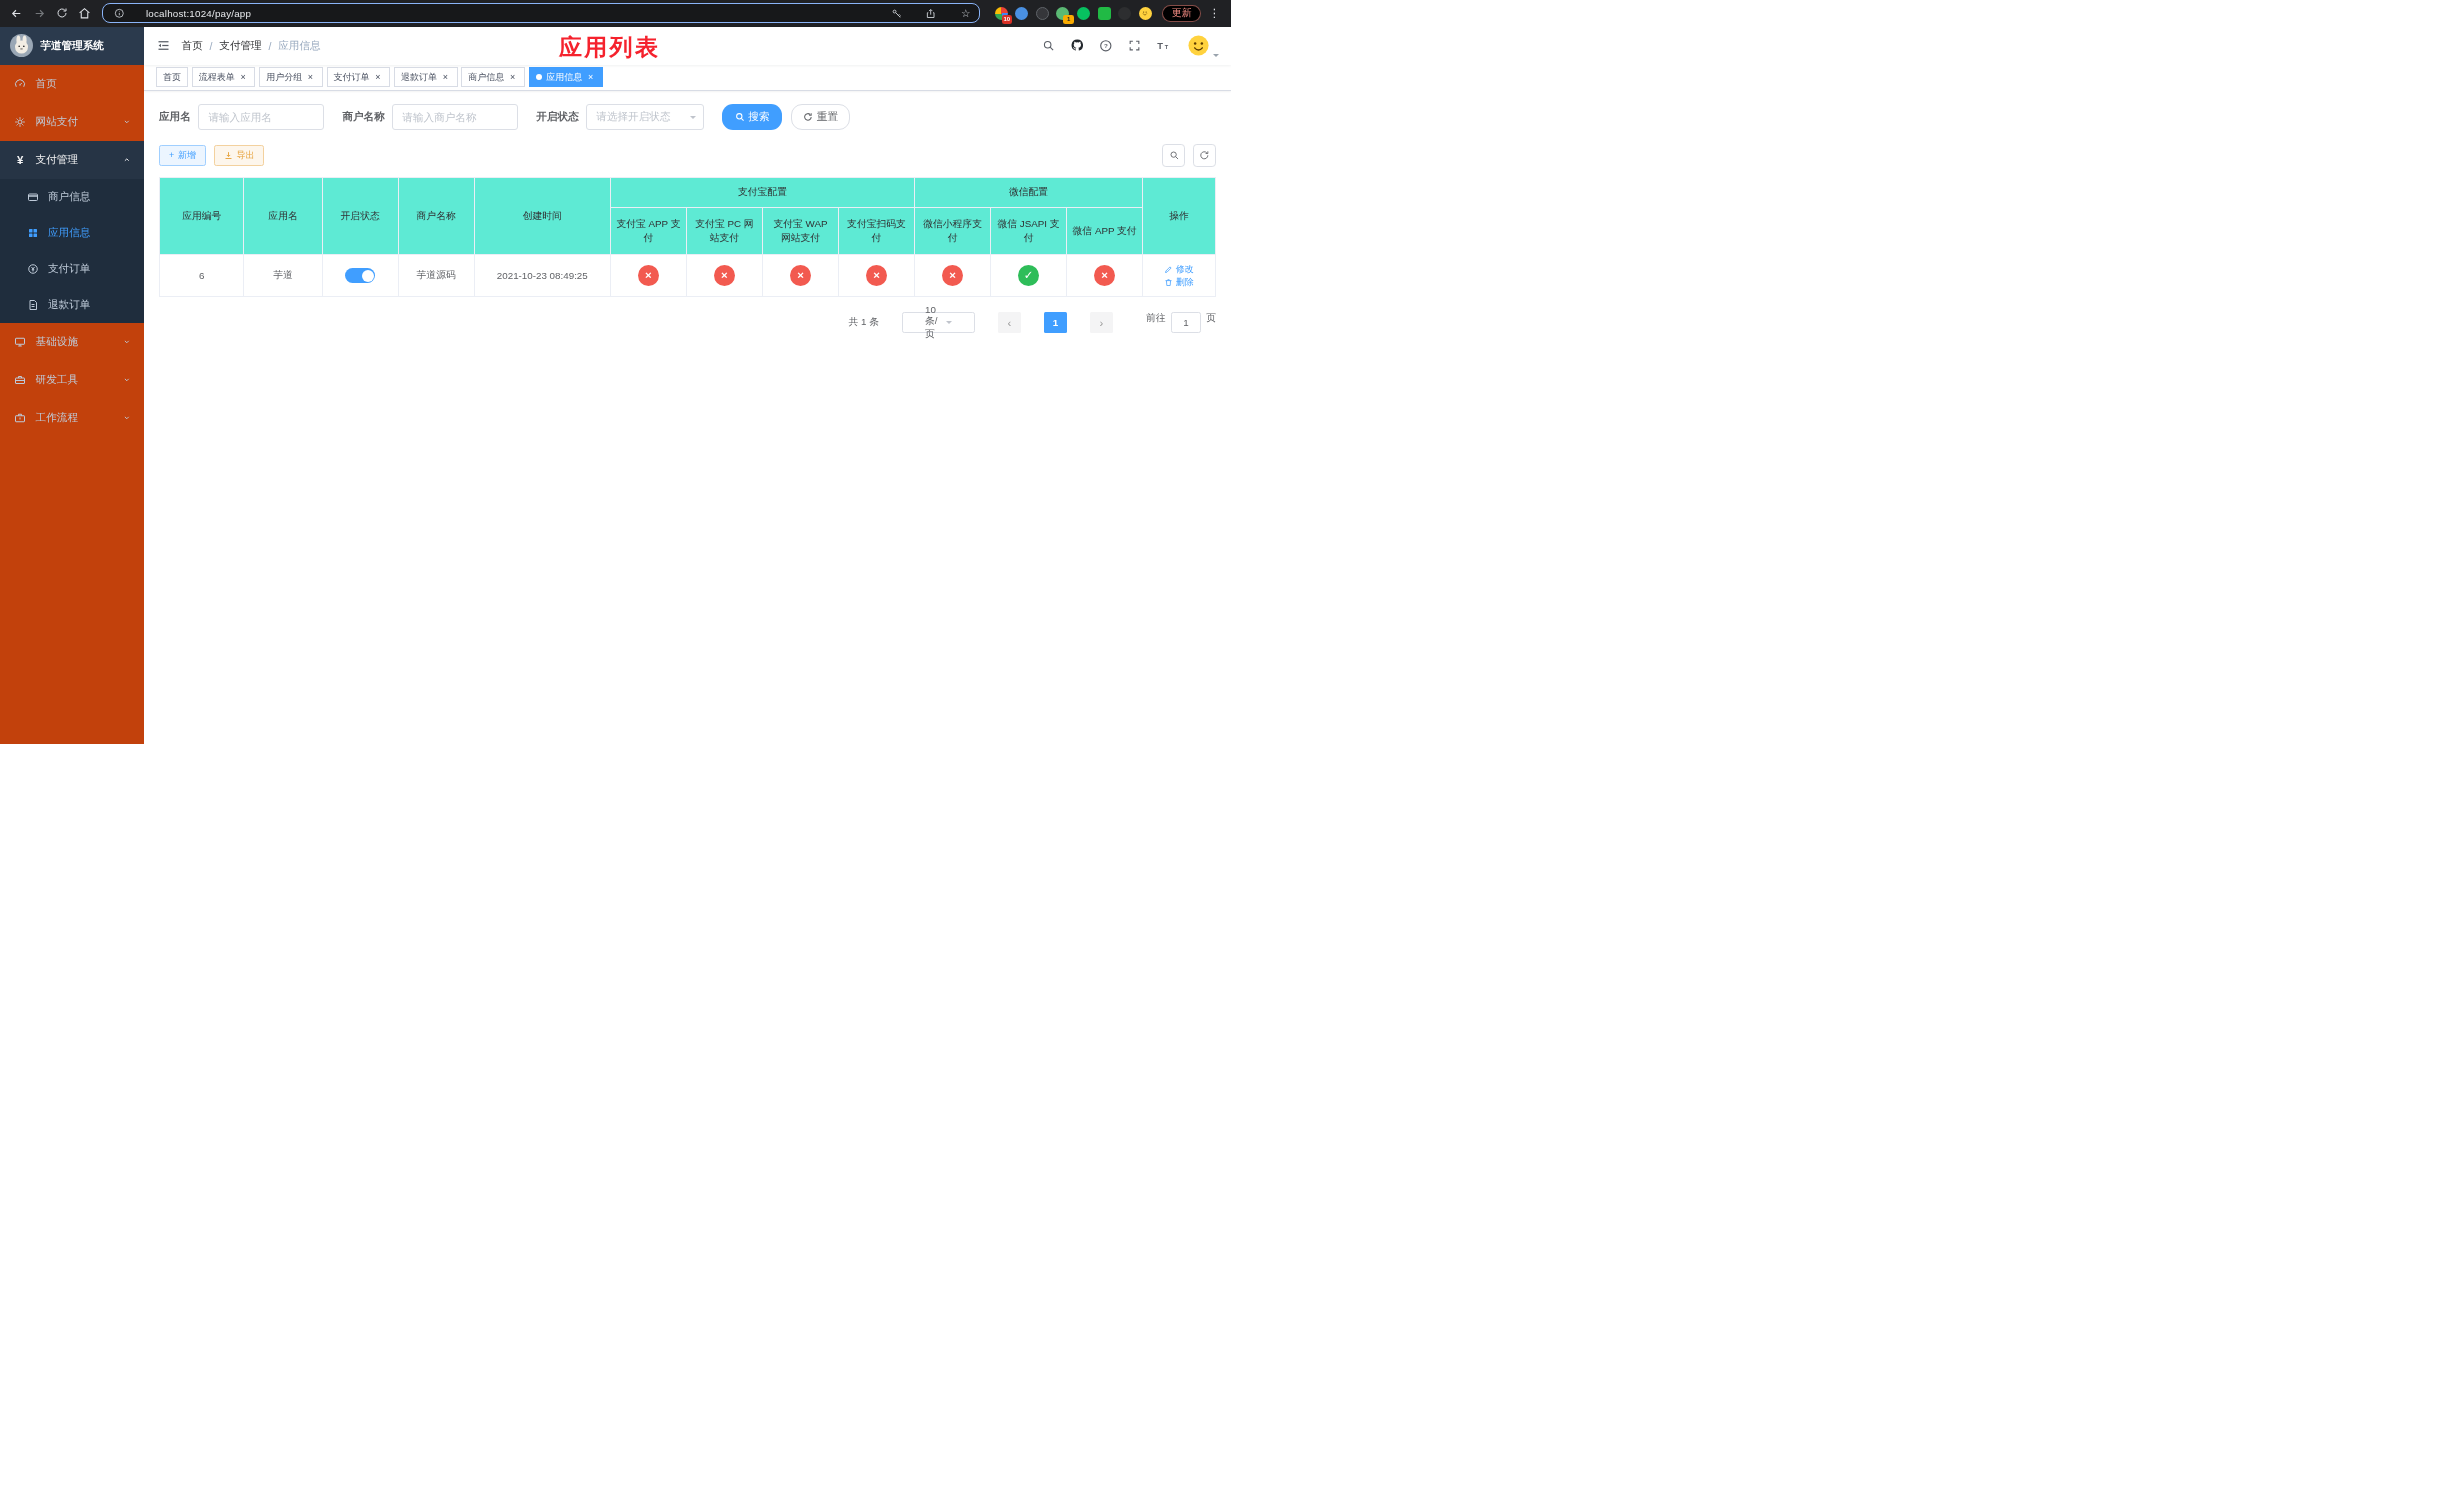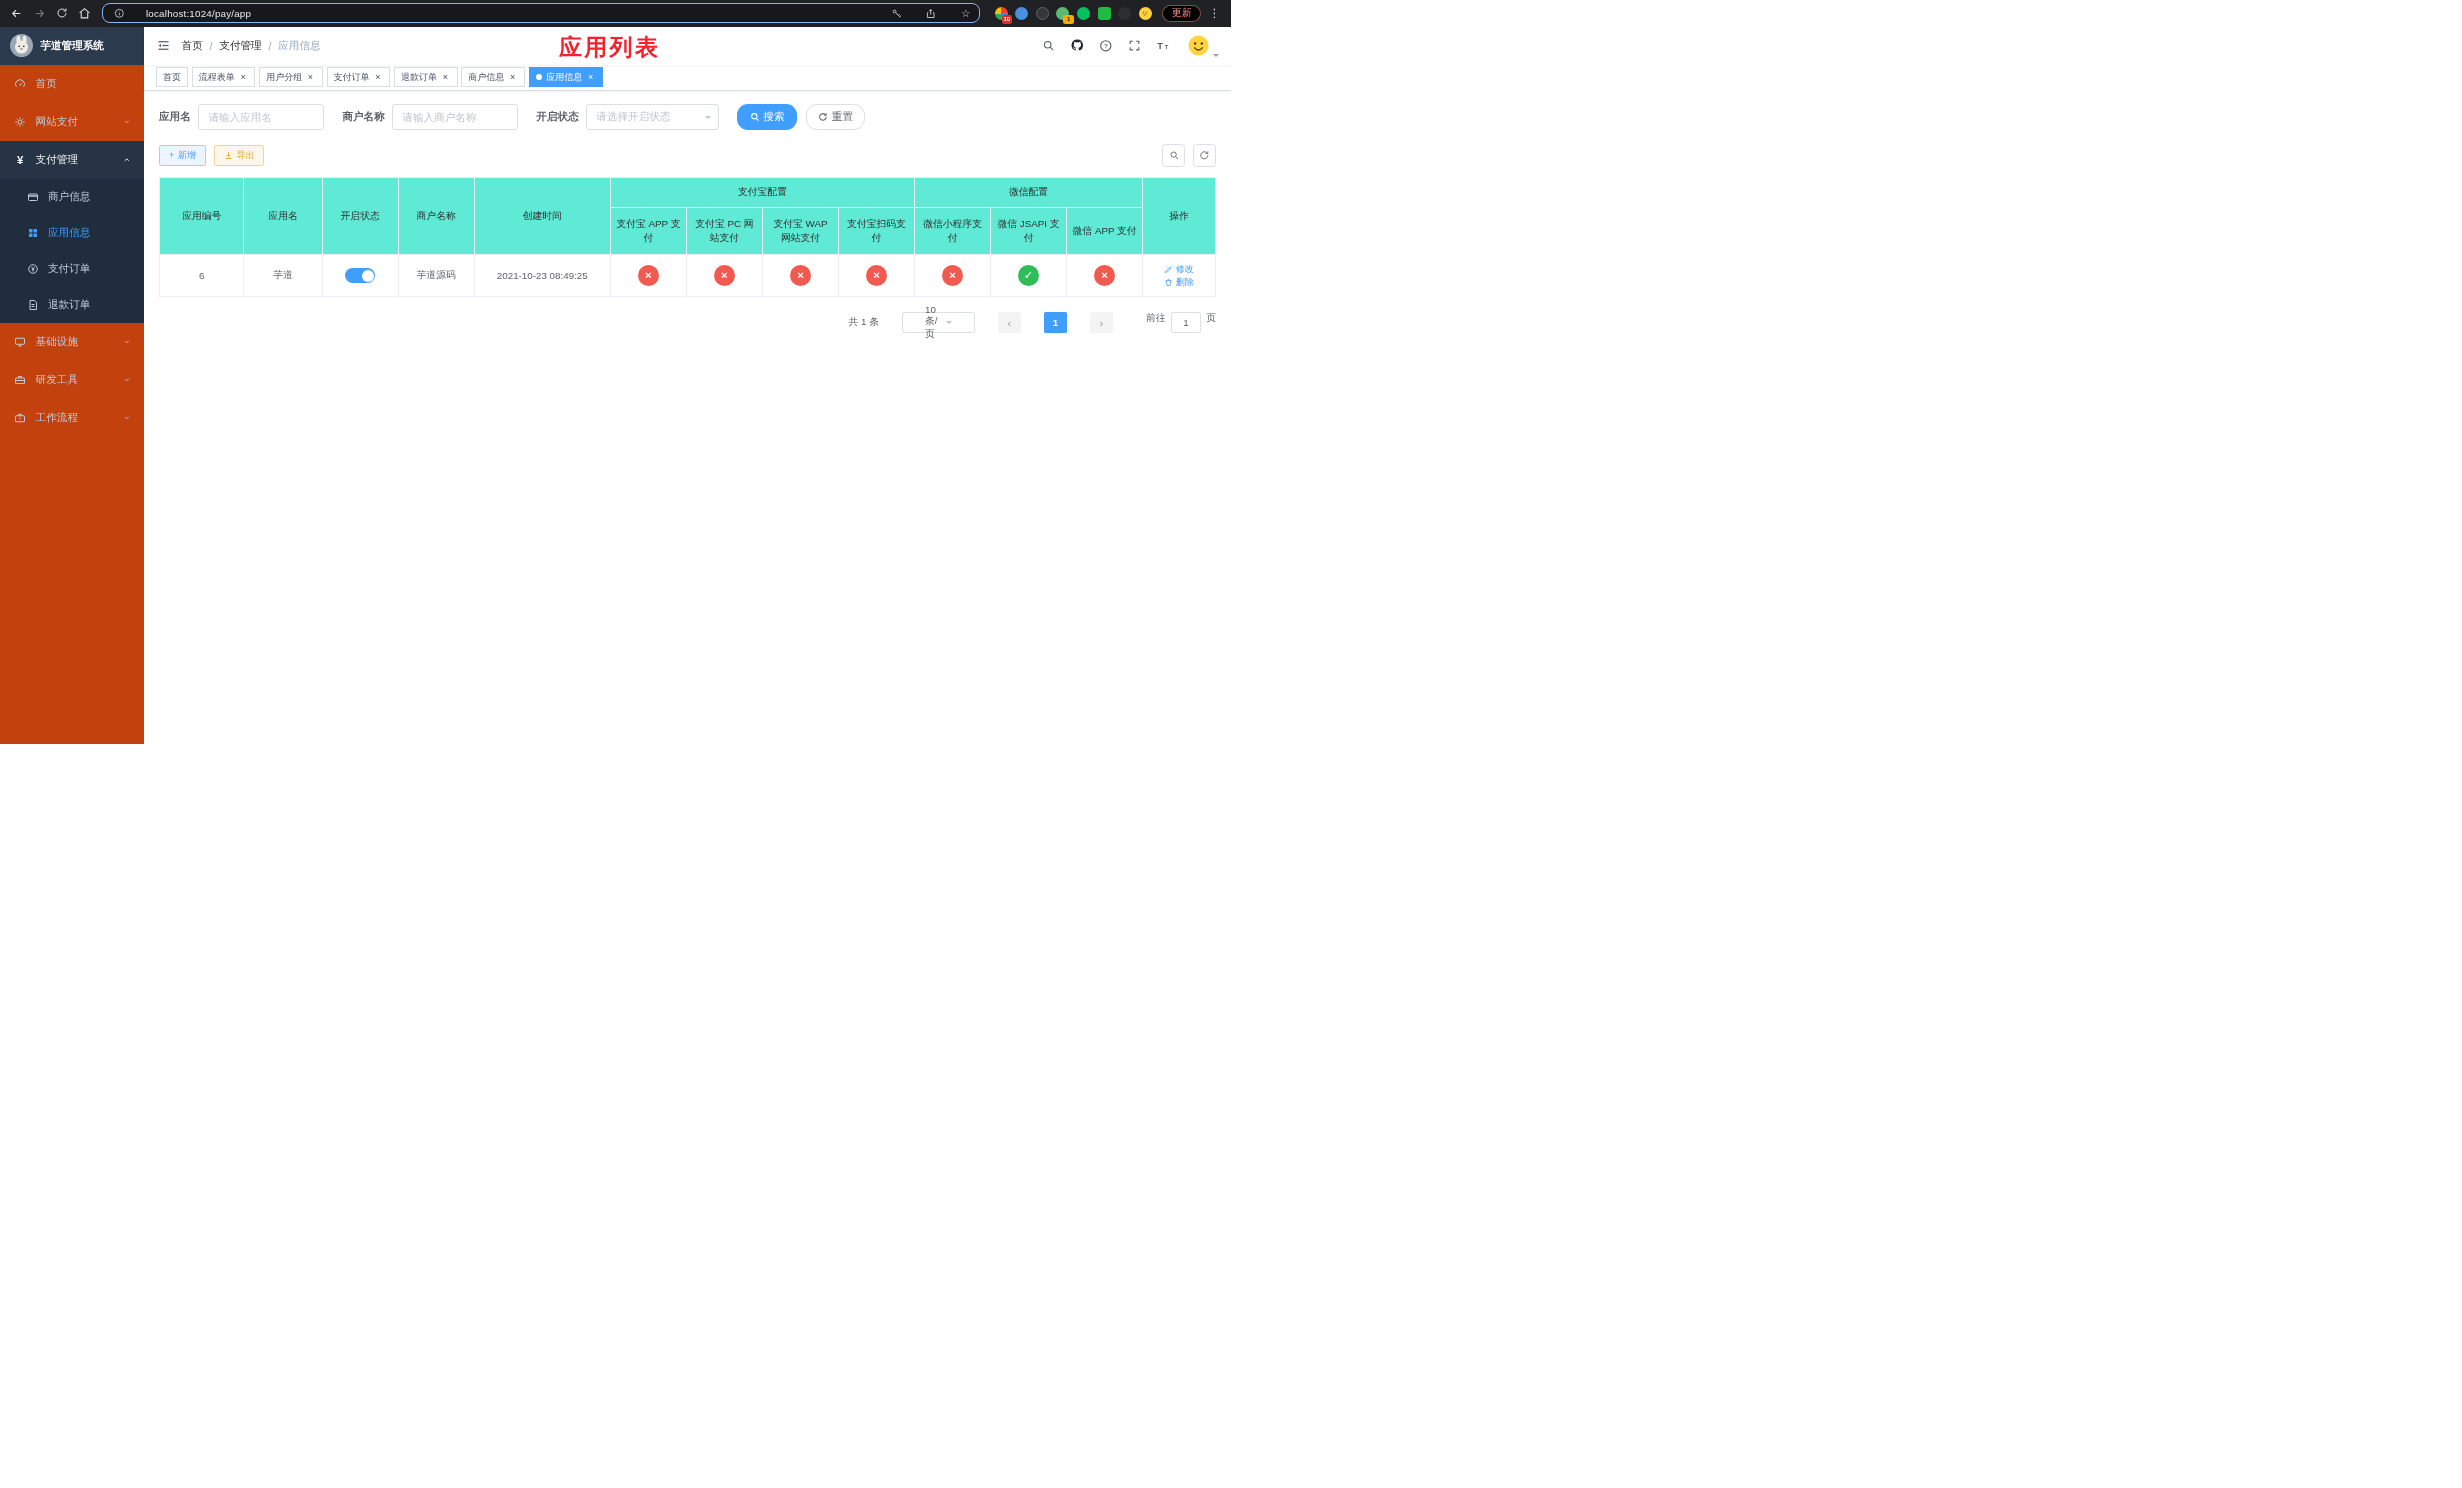--- a/index.html
+++ b/index.html
@@ -59,21 +59,21 @@
   .tag.active{background:#409eff;border-color:#409eff;color:#fff}
 
   .content{flex:1;background:#fff;padding:13.6px 15px;overflow:hidden}
 
   
   .filter-row{display:flex;align-items:center;margin-bottom:13.6px}
   .f-group{display:flex;align-items:center;margin-right:18px}
   .f-label{font-size:10.6px;font-weight:bold;color:#606266;margin-right:7.6px;white-space:nowrap}
   .f-input{height:26px;width:126px;border:0.8px solid #dcdfe6;border-radius:3px;padding:0 9px;font-size:10.6px;color:#606266;outline:none;background:#fff}
   .f-input::placeholder{color:#bfc4cc}
-  .f-select{width:133px;height:26px;border:0.8px solid #dcdfe6;border-radius:3px;display:flex;align-items:center;justify-content:space-between;padding:0 7.6px 0 9px;color:#bfc4cc;font-size:10.6px;cursor:pointer;background:#fff}
+  .f-select{width:118px;height:26px;border:0.8px solid #dcdfe6;border-radius:3px;display:flex;align-items:center;justify-content:space-between;padding:0 7.6px 0 9px;color:#bfc4cc;font-size:10.6px;cursor:pointer;background:#fff}
   .btn{height:26px;border-radius:11px;display:inline-flex;align-items:center;justify-content:center;gap:3.8px;font-size:10.6px;padding:0 11.4px;border:0.8px solid transparent;cursor:pointer;white-space:nowrap}
   .btn-primary{background:#409eff;color:#fff}
   .btn-default{background:#fff;border-color:#dcdfe6;color:#606266}
   .filter-row .btn{margin-right:9px}
 
   
   .toolbar{display:flex;align-items:center;margin-bottom:10.6px}
   .btn-sm{height:21px;font-size:9px;padding:0 9px;border-radius:2.3px;margin-right:7.6px}
   .btn-plain-primary{background:#ecf5ff;border:0.8px solid #a0cfff;color:#409eff}
   .btn-plain-warning{background:#fdf6ec;border:0.8px solid #f3d19e;color:#e6a23c}

